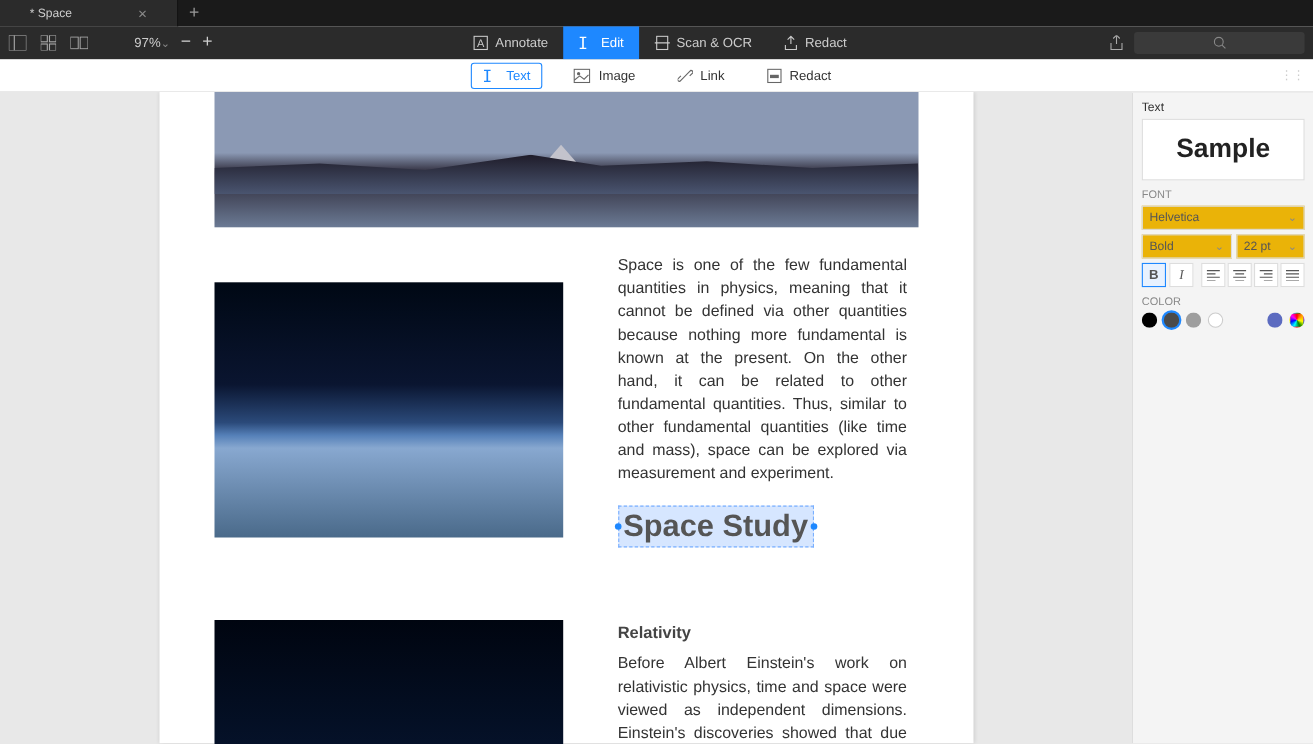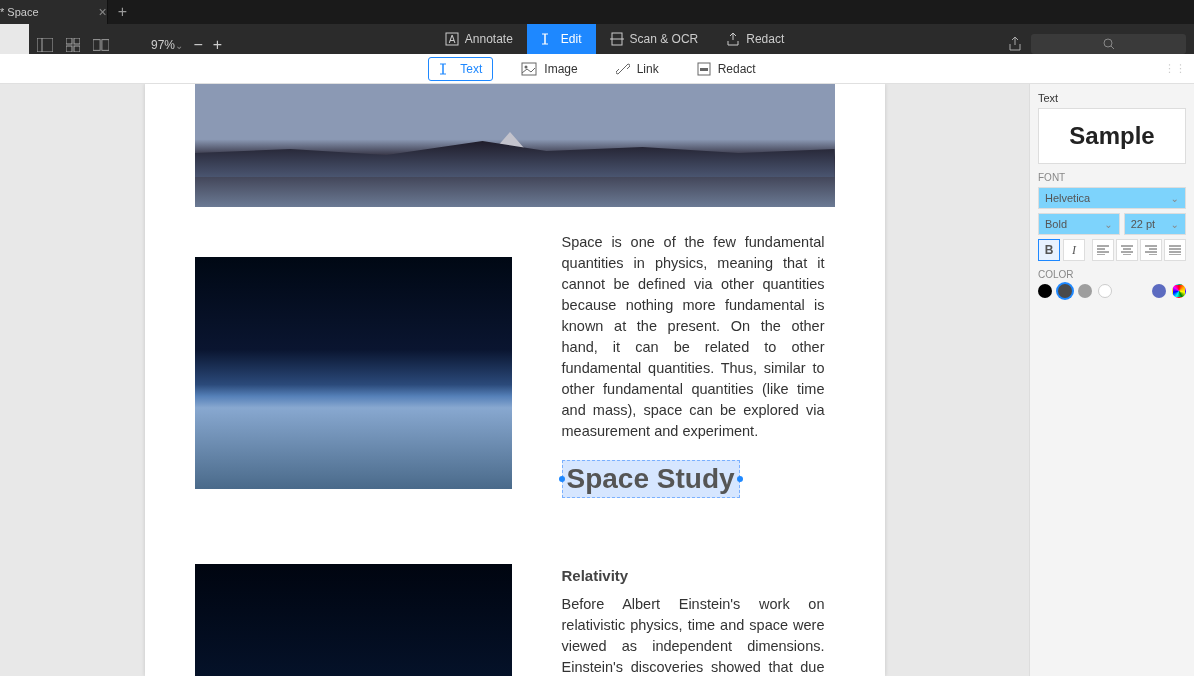--- a/index.html
+++ b/index.html
@@ -18,44 +18,43 @@
   background: #1a1a1a;
   height: 24px;
   display: flex;
   align-items: center;
 }
 .tab {
   background: #2b2b2b;
   height: 100%;
   display: flex;
   align-items: center;
-  padding: 0 0;
+  padding: 0 27px;
   color: #ccc;
   font-size: 11px;
   gap: 60px;
   border-right: 1px solid #111;
 }
 .tab .close { color: #888; cursor: pointer; font-size: 14px; }
 .new-tab {
   color: #999;
   padding: 0 10px;
   font-size: 16px;
   cursor: pointer;
 }
 
 
 .main-toolbar {
   background: #2b2b2b;
   height: 30px;
   display: flex;
-  align-items: flex-end;
+  align-items: center;
   color: #ccc;
   font-size: 12px;
   padding: 0 8px;
-  margin-left: 29px;
 }
 .tb-left { display: flex; align-items: center; gap: 12px; }
 .tb-icon { width: 16px; height: 16px; display: inline-flex; align-items: center; justify-content: center; cursor: pointer; fill: #aaa; }
 .zoom-group { display: flex; align-items: center; gap: 10px; margin-left: 30px; }
 .tb-center { flex: 1; display: flex; justify-content: center; align-items: center; gap: 0; }
 .tb-btn {
   display: flex;
   align-items: center;
   gap: 6px;
   padding: 0 14px;
@@ -221,21 +220,21 @@
   height: 56px;
   display: flex;
   align-items: center;
   justify-content: center;
   font-size: 24px;
   font-weight: 700;
   color: #222;
   margin-bottom: 6px;
 }
 .select-box {
-  background: #7dd3fc;
+  background: #eab308;
   border: 1px solid #ddd;
   padding: 4px 6px;
   font-size: 11px;
   display: flex;
   justify-content: space-between;
   align-items: center;
   margin-bottom: 4px;
   cursor: pointer;
 }
 .select-row { display: flex; gap: 4px; }

